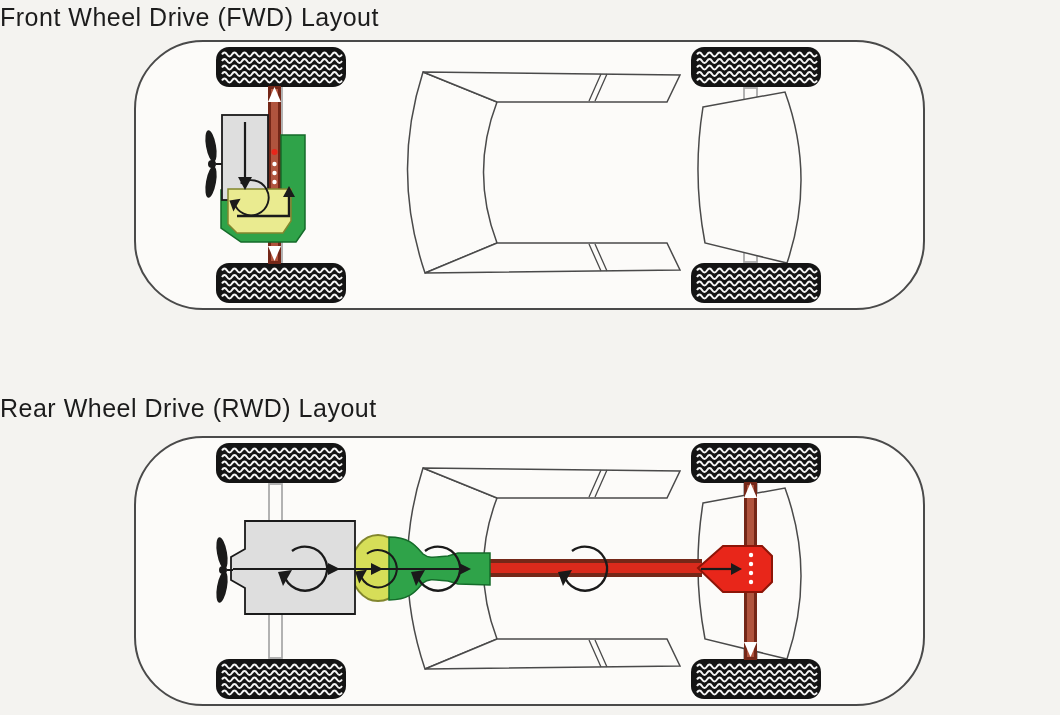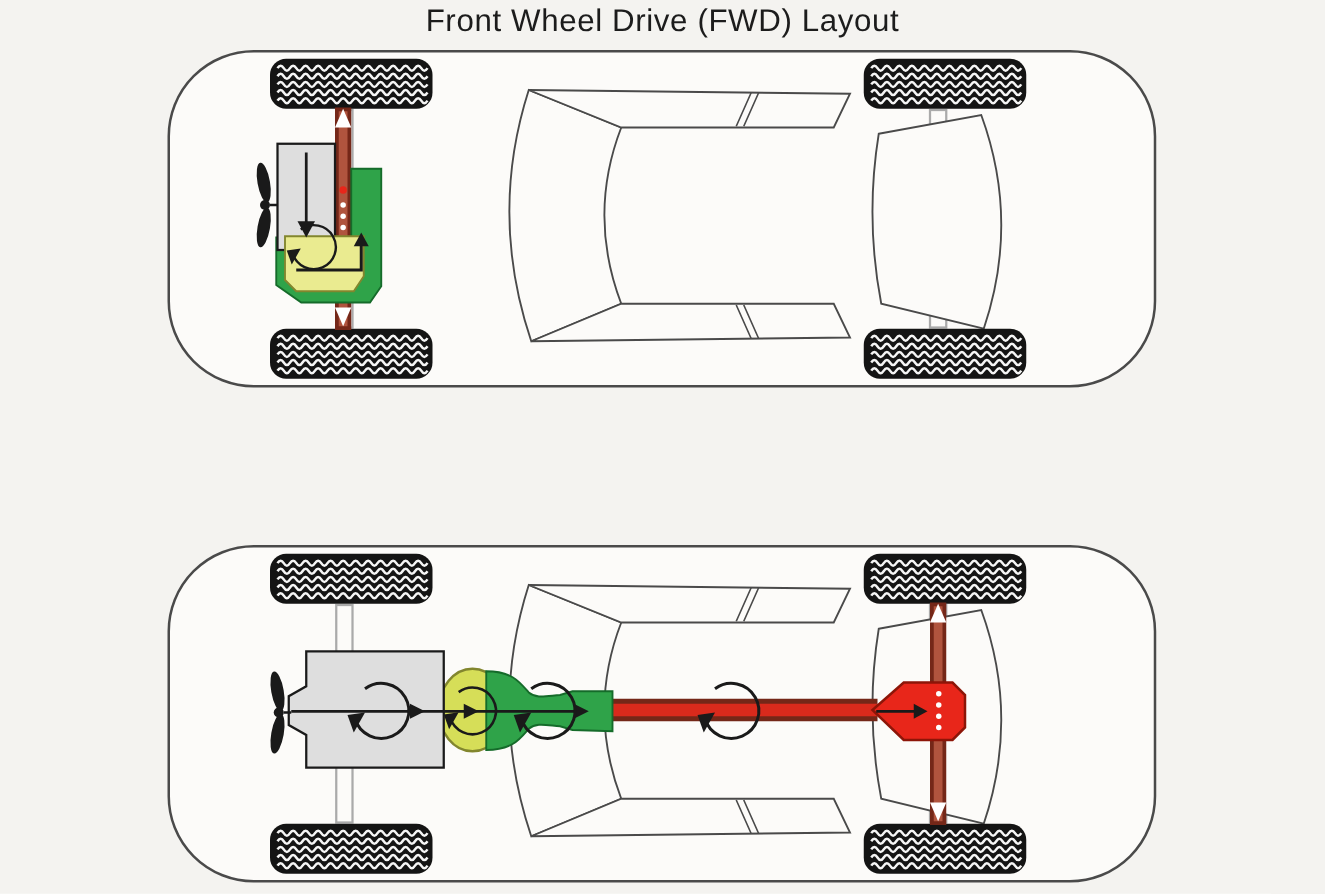--- a/index.html
+++ b/index.html
@@ -2,21 +2,21 @@
 <html style="--background: #f4f3f0; --car-body-fill: #fcfbf9; --outline: #4a4a4a; --ink: #1a1a1a; --wheel-black: #141414; --tread-white: #f5f5f5; --engine-gray: #dedede; --drivetrain-green: #2fa349; --green-stroke: #156b2a; --transmission-yellow-fwd: #eaeb90; --transmission-yellow-rwd: #d6de58; --yellow-stroke: #82862e; --axle-dark-red: #742718; --axle-core-red: #b0543e; --shaft-red: #d92a1c; --differential-red: #e8261a; --diff-stroke: #8d1508; --nondriven-axle-gray: #aaaaaa; --white: #ffffff;"><head>
 <meta charset="utf-8">
 <style>
   html,body{margin:0;padding:0;}
   #stage{
     position:relative;width:1060px;height:715px;overflow:hidden;
     background:var(--background,#f4f3f0);
     font-family:"Liberation Sans",sans-serif;
   }
   .diagram-title{
-    position:absolute;left:0;width:100%;text-align:center;
+    position:absolute;left:0;width:100%;text-align:left;
     font-size:25px;color:#1c1c1c;letter-spacing:.5px;
   }
   #fwd-title{top:3px;}
   #rwd-title{top:394px;}
   .car-svg{position:absolute;left:0;width:1060px;height:272px;}
   #fwd-svg{top:40px;}
   #rwd-svg{top:436px;}
 
   .body-fill{fill:var(--car-body-fill);stroke:var(--outline);stroke-width:2;}
   .glass{fill:var(--car-body-fill);stroke:var(--outline);stroke-width:1.5;}
@@ -102,20 +102,21 @@
       <circle cx="274.5" cy="142" r="2.2" class="white-fill"></circle>
       <g>
         <ellipse cx="211" cy="106" rx="5" ry="16" transform="rotate(-10 211 106)" class="ink-fill"></ellipse>
         <ellipse cx="211" cy="142" rx="5" ry="16" transform="rotate(10 211 142)" class="ink-fill"></ellipse>
         <circle cx="212" cy="124" r="4" class="ink-fill"></circle>
         <line x1="216" y1="124" x2="222" y2="124" class="ink-line" stroke-width="2"></line>
       </g>
     </g>
   </svg>
 
+  <div id="rwd-title" class="diagram-title">Rear Wheel Drive (RWD) Layout</div>
 
   <svg id="rwd-svg" class="car-svg" viewBox="0 0 1060 272">
     <use href="#car-shell"></use>
 
     <g>
       <g>
         <rect x="744" y="46" width="13" height="178" class="axle-outer"></rect>
         <rect x="747" y="49" width="7" height="172" class="axle-core"></rect>
         <polygon class="white-fill" points="744,62 757,62 750.5,47"></polygon>
         <polygon class="white-fill" points="744,206 757,206 750.5,221"></polygon>

